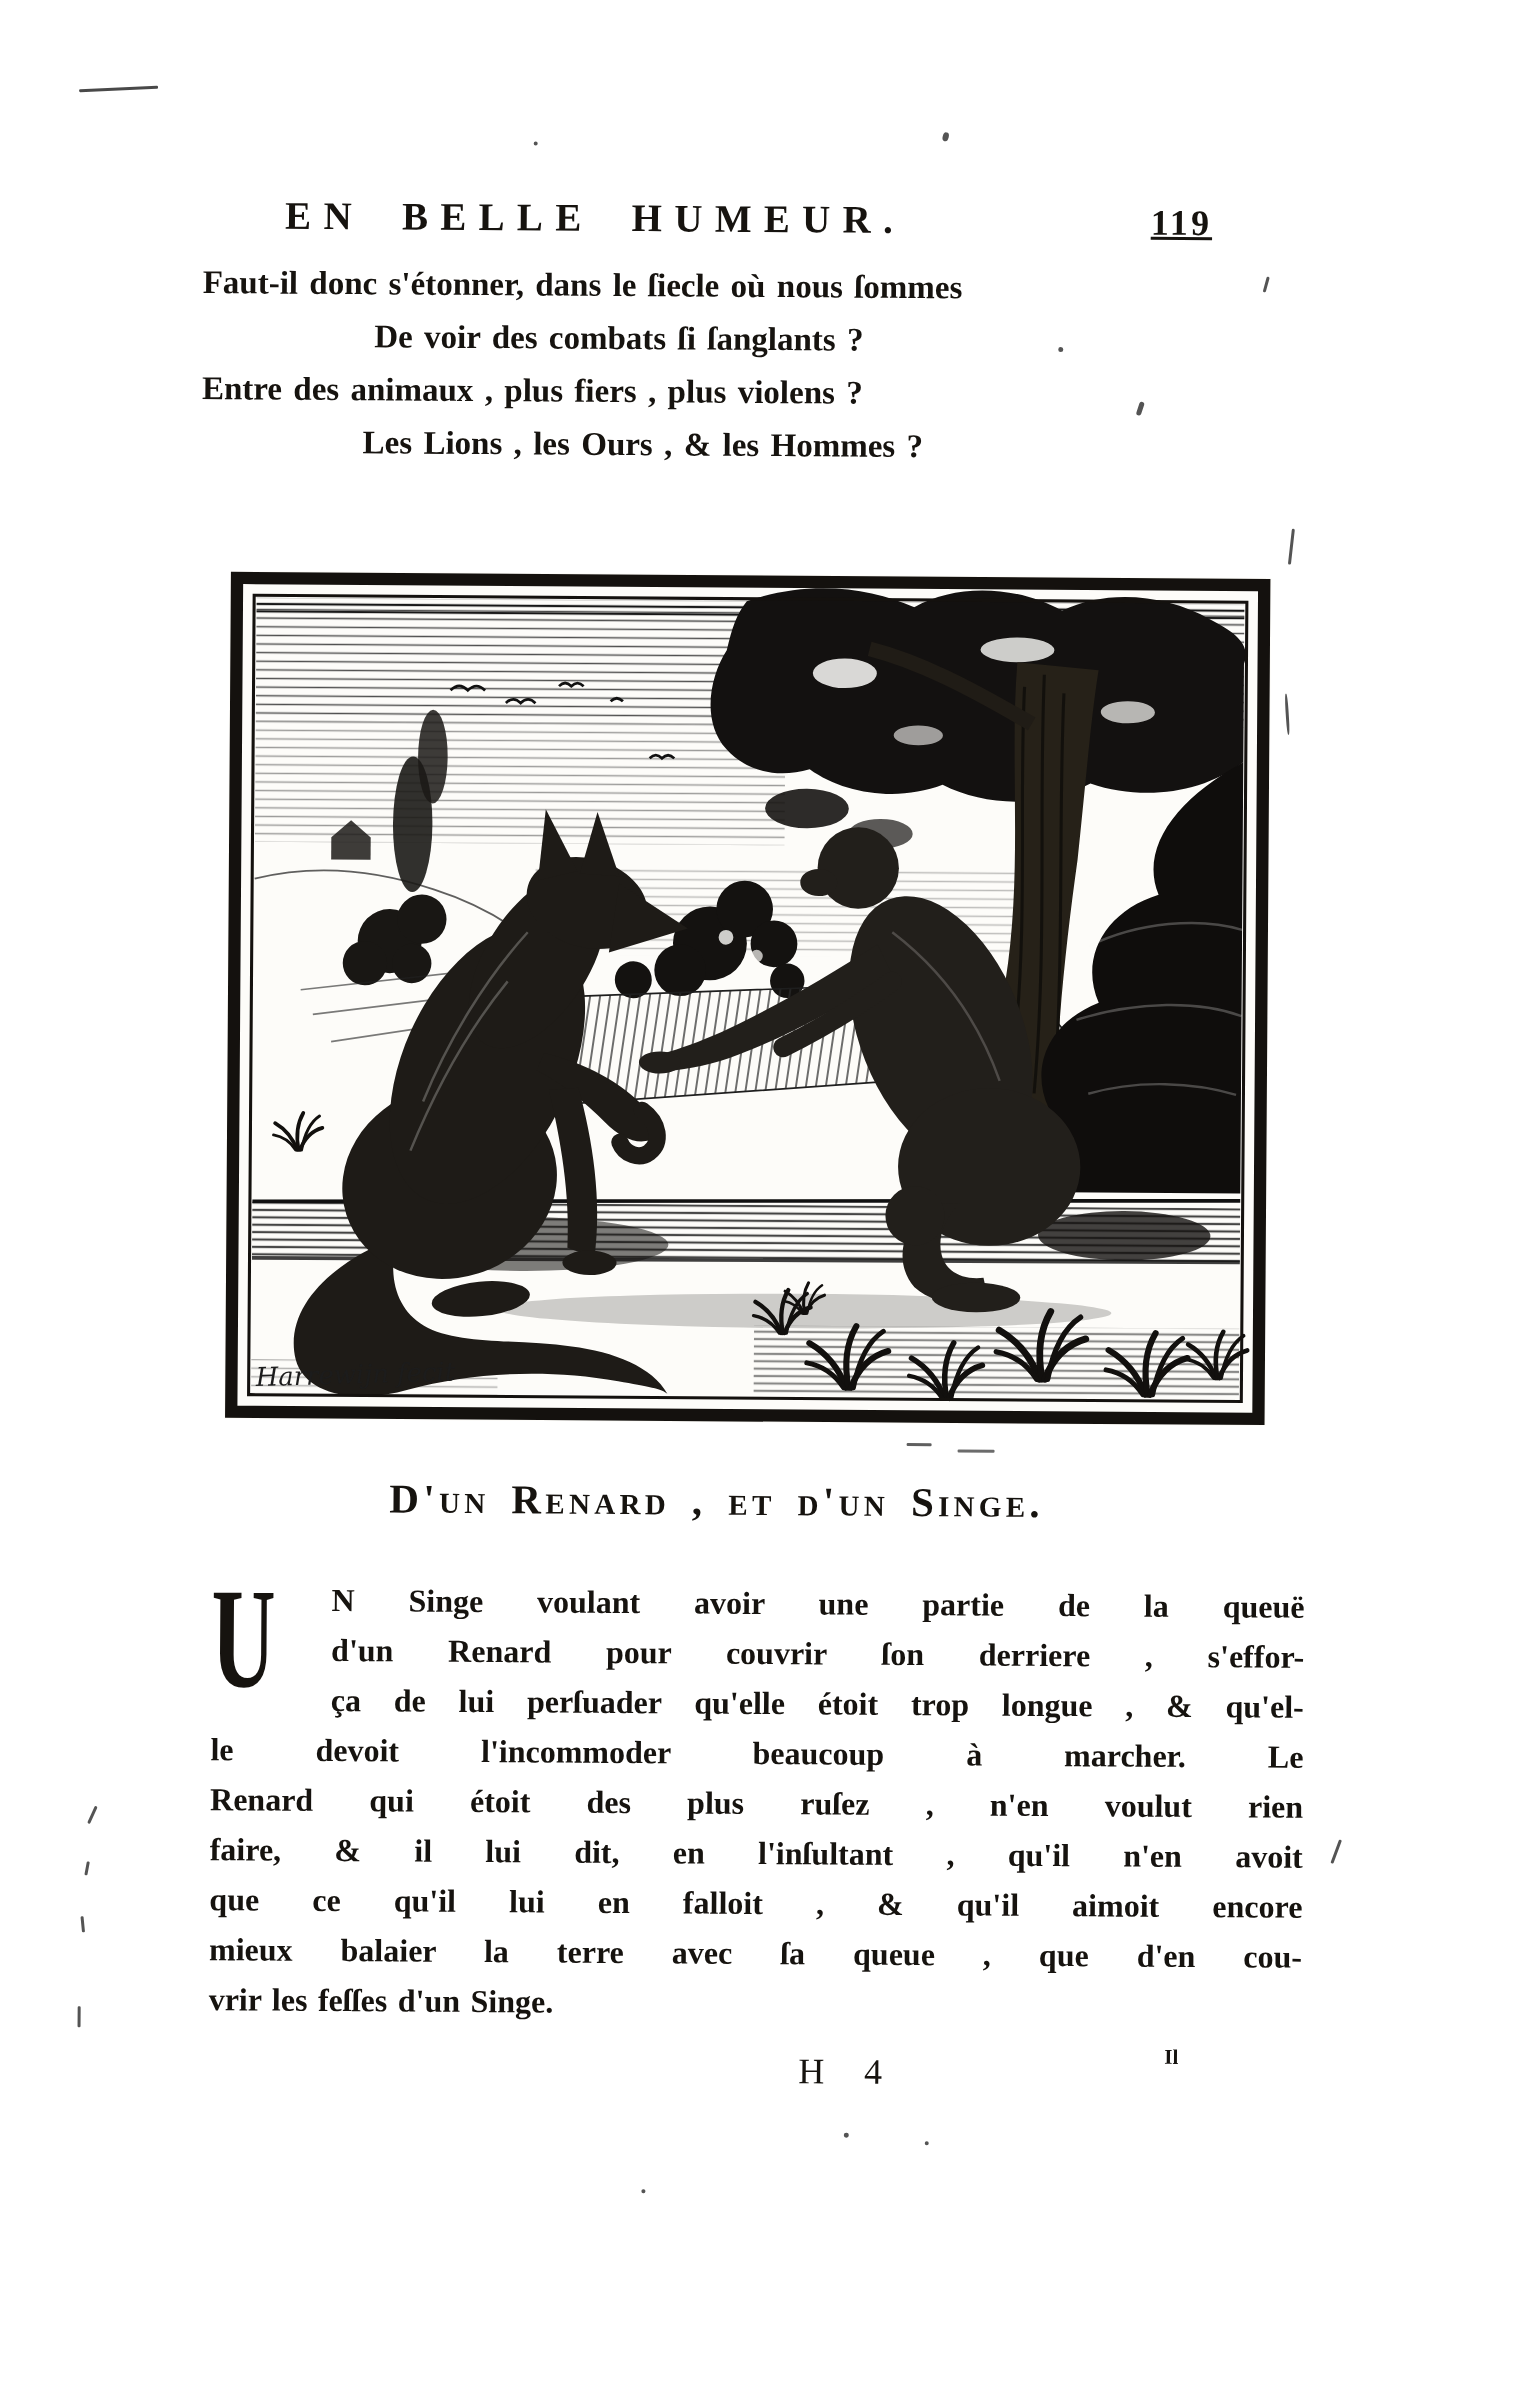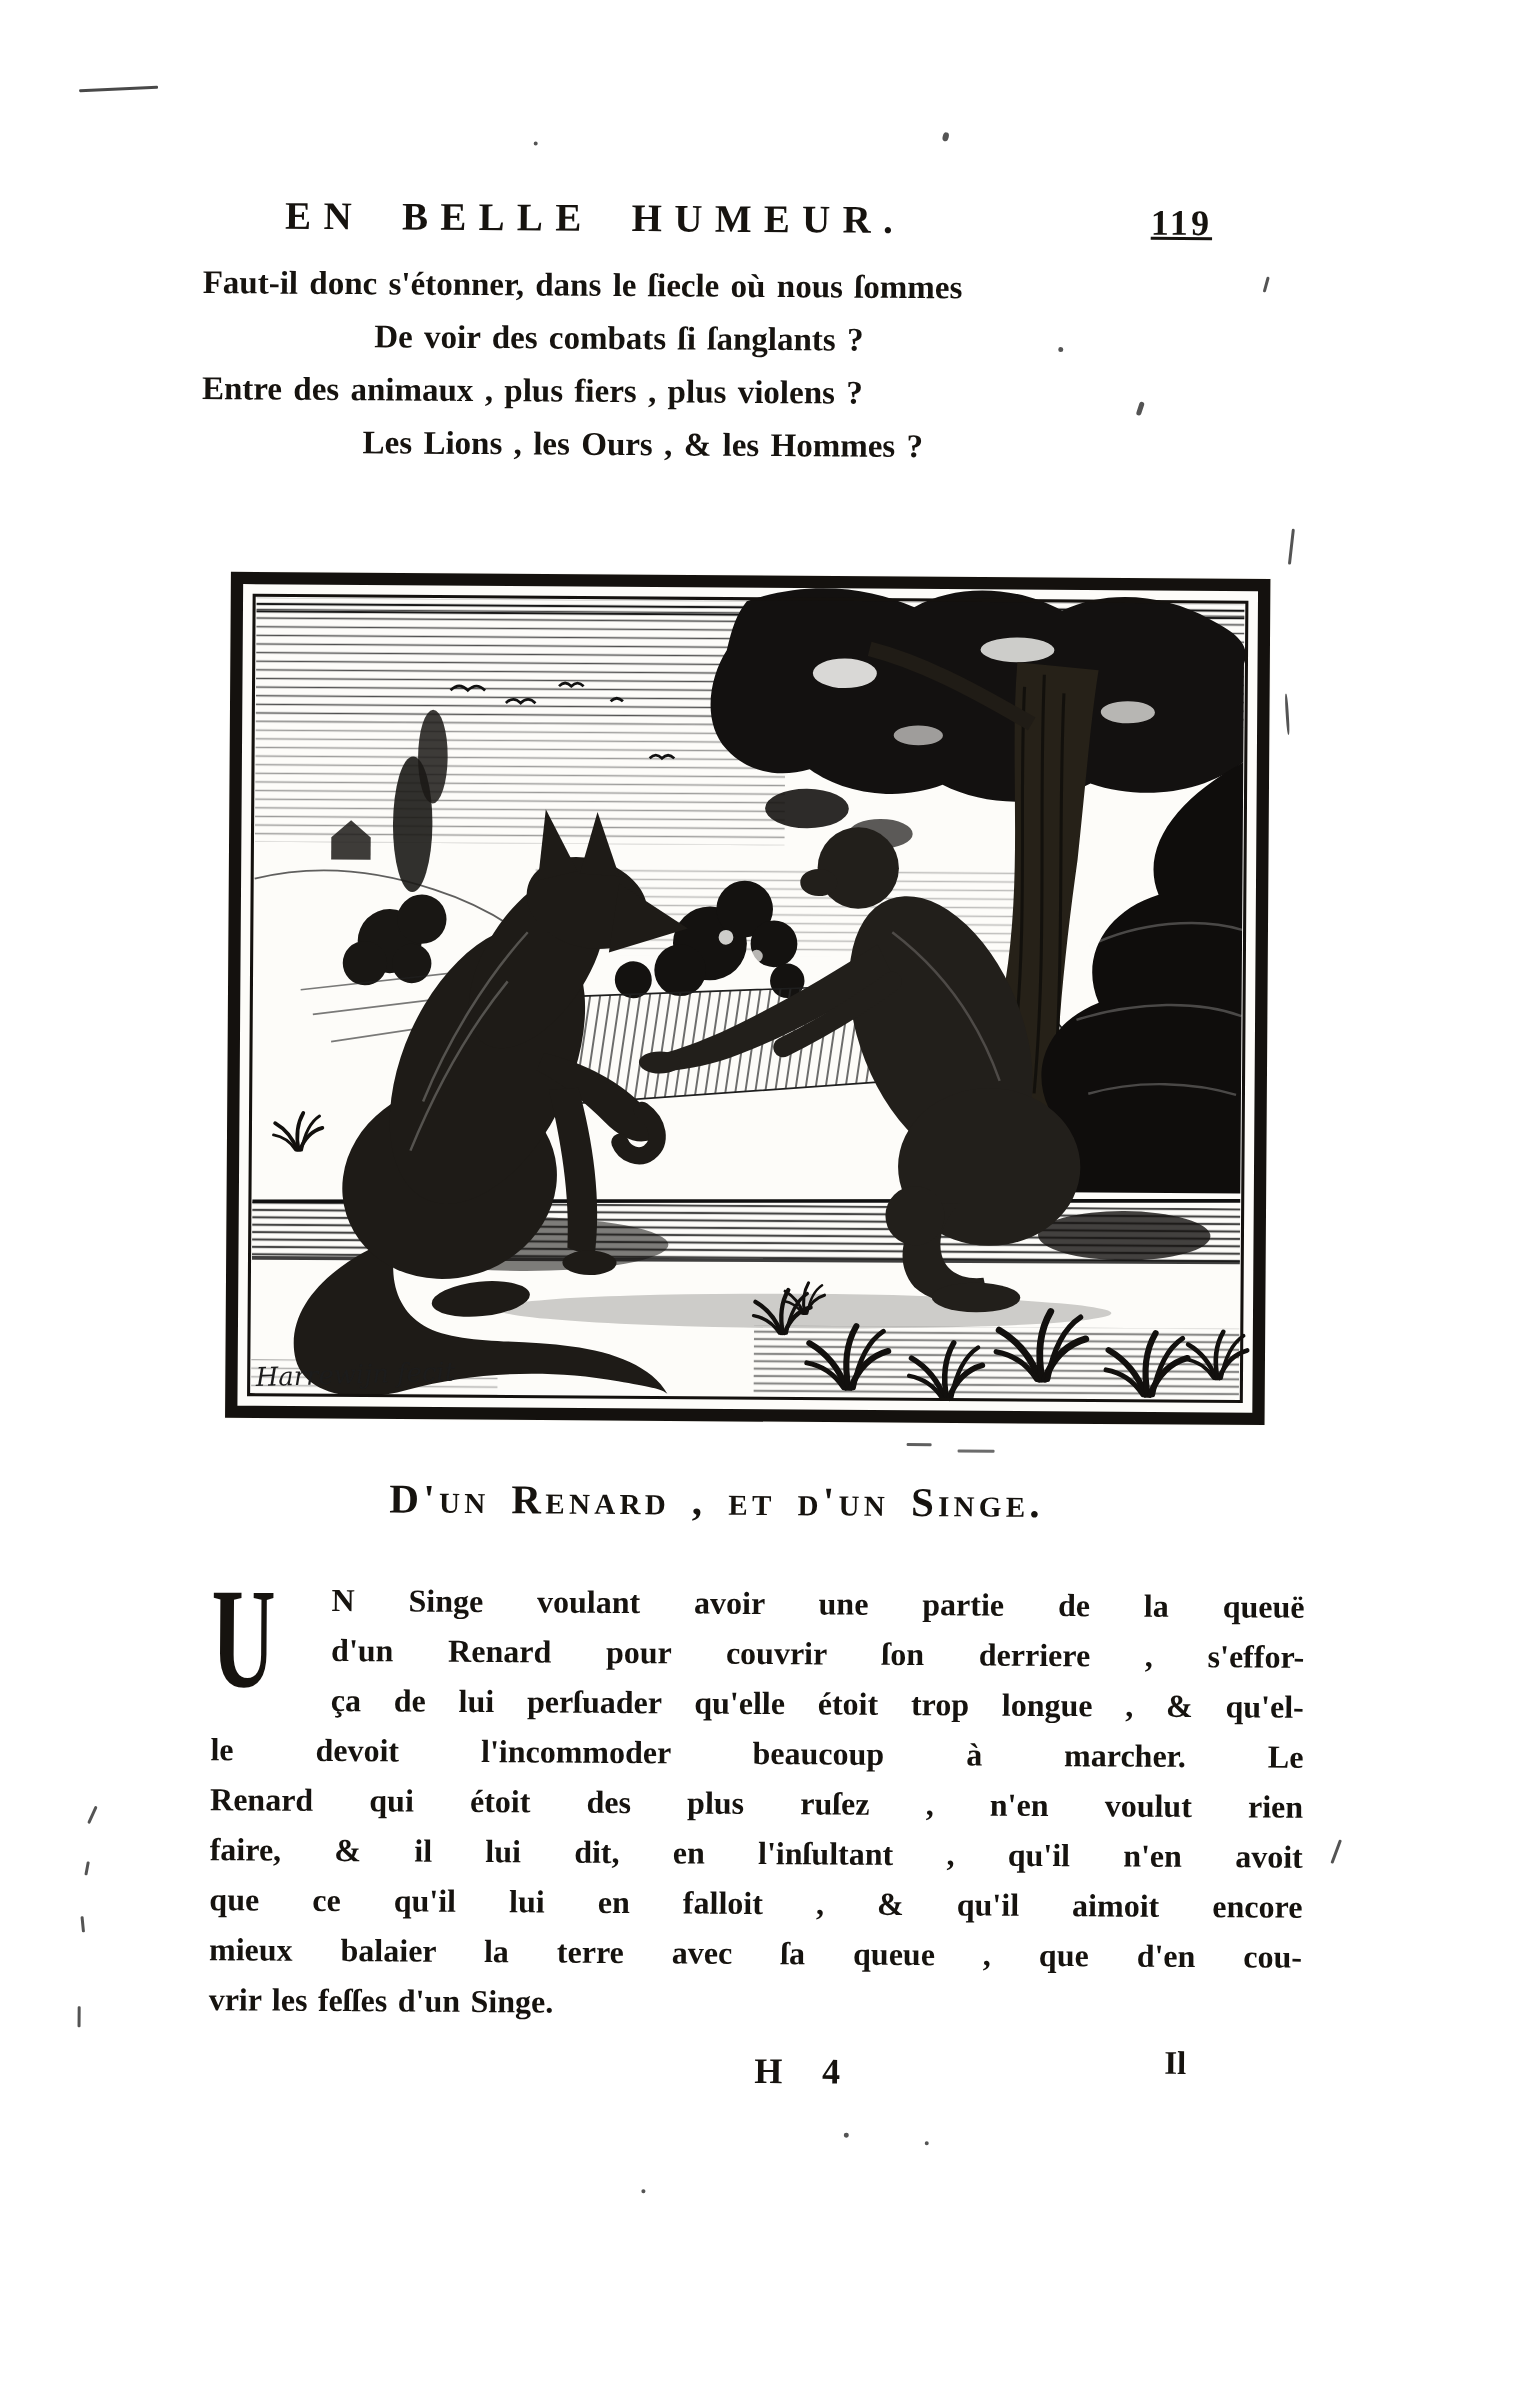--- a/index.html
+++ b/index.html
@@ -34,24 +34,24 @@
   
   .fable-body{position:absolute;left:216px;top:1578px;width:1093px;
     font-size:32px;font-weight:bold;line-height:50px;word-spacing:2.5px;}
   .dropcap{float:left;width:92px;height:101px;margin-right:28px;
     font-size:143px;line-height:129px;font-weight:bold;
     transform:scaleX(.62);transform-origin:left center;overflow:visible;}
   .body-line{min-height:50px;}
   .body-line.just{text-align:justify;text-align-last:justify;}
 
   
-  .sig-mark{position:absolute;left:762px;top:2050px;font-size:36px;font-weight:bold;
+  .sig-mark{position:absolute;left:806px;top:2050px;font-size:36px;font-weight:normal;
     letter-spacing:4.9px;word-spacing:21px;white-space:nowrap;}
   .sig-mark::first-letter{letter-spacing:4.9px;}
-  .catchword{position:absolute;left:1172px;top:2042px;font-size:33px;font-weight:bold;}
+  .catchword{position:absolute;left:1172px;top:2042px;font-size:21px;font-weight:bold;}
 
   
   .nz{position:absolute;background:#1b1b1b;border-radius:50%;opacity:.75;}
 </style>
 </head>
 <body>
 
 <div class="page">
   <div class="content">
 

